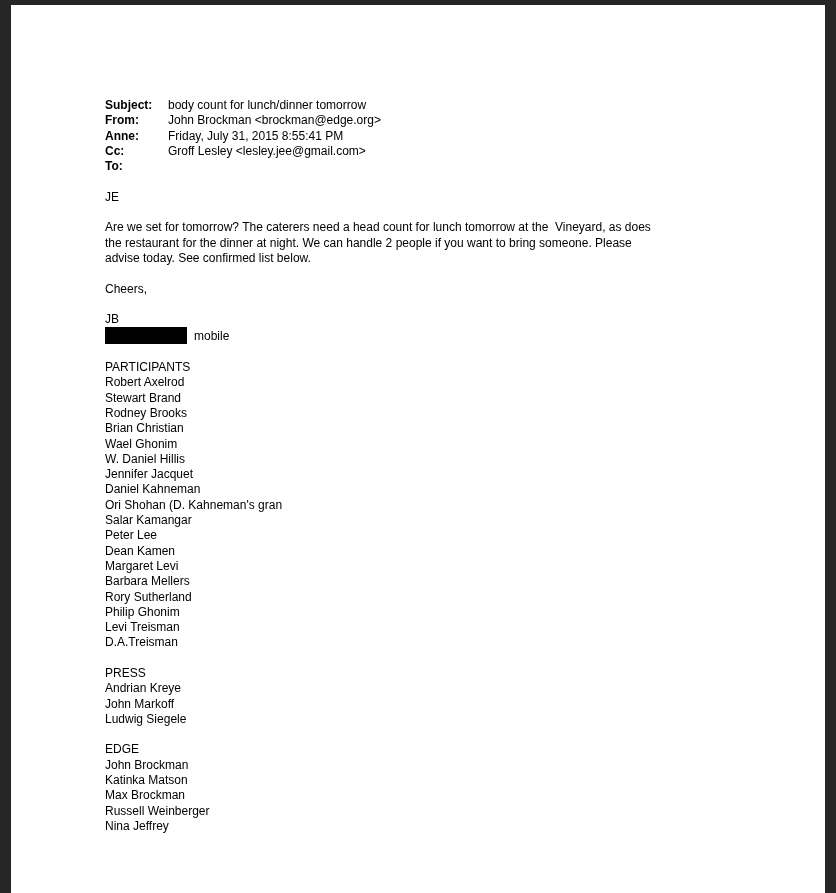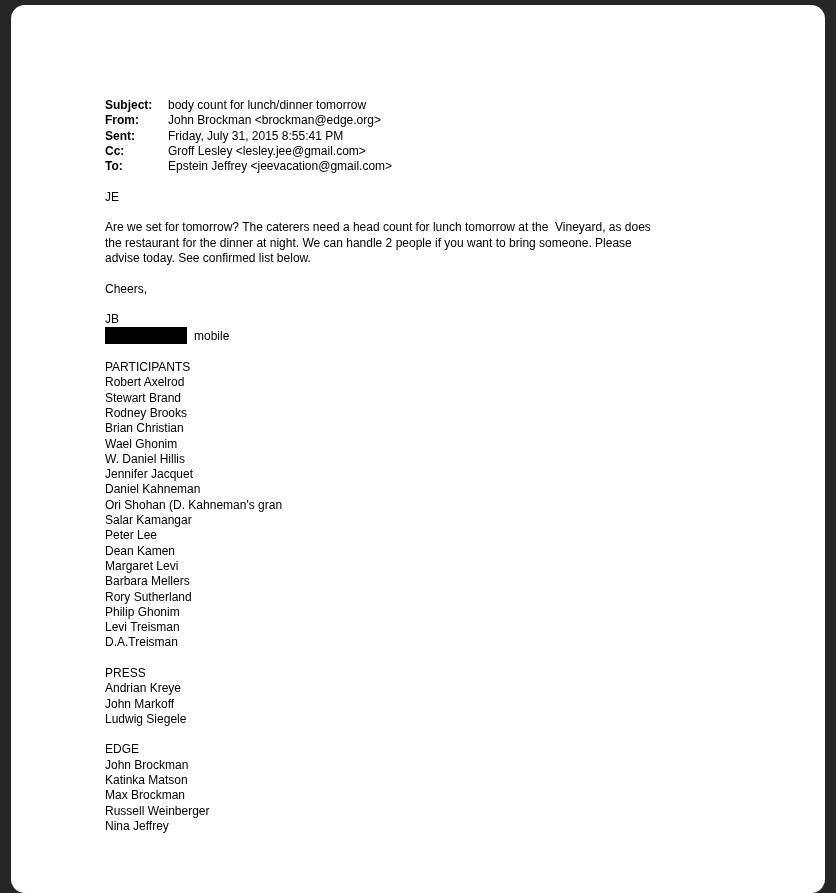--- a/index.html
+++ b/index.html
@@ -14,21 +14,20 @@
   .page {
     position: absolute;
     left: 11px;
     top: 5px;
     width: 814px;
     height: 888px;
     background: var(--page, #ffffff);
     color: var(--text, #000000);
     font-size: 12px;
     line-height: 15.3px;
-    border-radius: 14px;
   }
   .content {
     padding: 93px 0 0 94px;
   }
   .hrow { display: flex; white-space: pre; }
   .hlabel { font-weight: bold; width: 63px; flex: 0 0 63px; }
   .hvalue { }
   .line { white-space: pre; min-height: 15.3px; }
   .spacer { height: 15.3px; }
   .redaction {
@@ -52,32 +51,31 @@
           <span class="hlabel">Subject:</span>
           <span class="hvalue">body count for lunch/dinner tomorrow</span>
         </div>
 
         <div class="hrow">
           <span class="hlabel">From:</span>
           <span class="hvalue">John Brockman &lt;brockman@edge.org&gt;</span>
         </div>
 
         <div class="hrow">
-          <span class="hlabel">Sent:</span>
+          <span class="hlabel">Anne:</span>
           <span class="hvalue">Friday, July 31, 2015 8:55:41 PM</span>
         </div>
 
         <div class="hrow">
           <span class="hlabel">Cc:</span>
           <span class="hvalue">Groff Lesley &lt;lesley.jee@gmail.com&gt;</span>
         </div>
 
         <div class="hrow">
           <span class="hlabel">To:</span>
-          <span class="hvalue">Epstein Jeffrey &lt;jeevacation@gmail.com&gt;</span>
         </div>
       </div>
 
     <div class="spacer"></div>
 
     <div class="line">JE</div>
 
     <div class="spacer"></div>
 
     <div>

